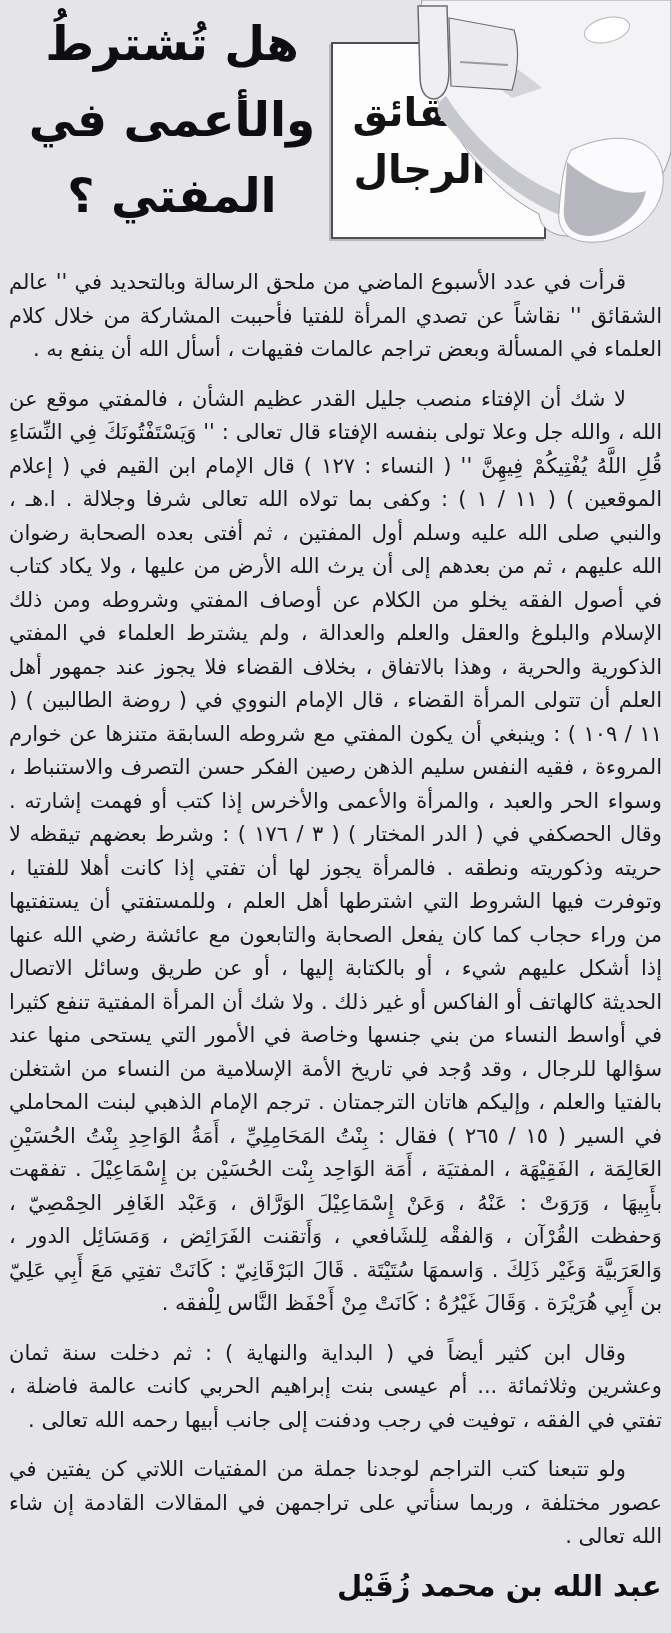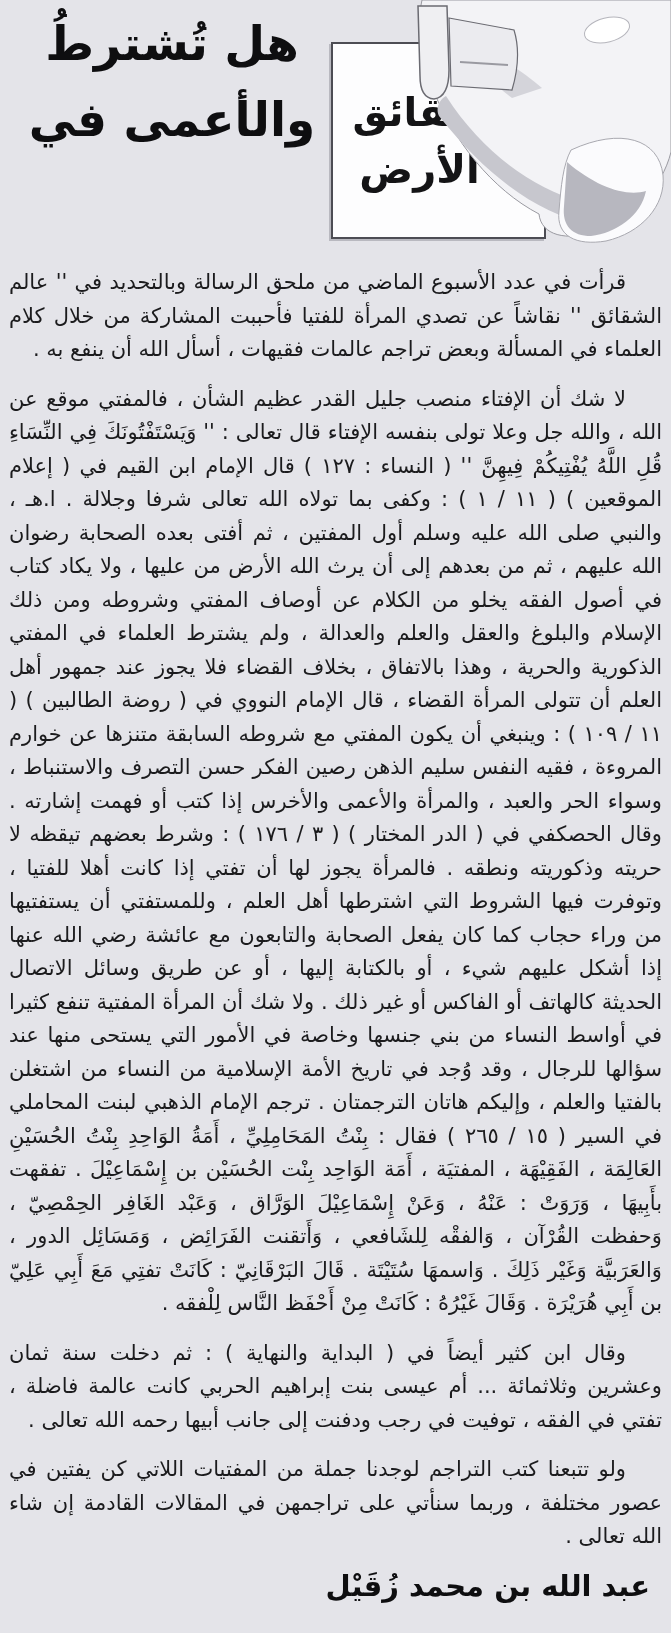--- a/index.html
+++ b/index.html
@@ -46,43 +46,44 @@
   .article{
     position:absolute;top:250px;right:9px;left:9px;
     direction:rtl;text-align:justify;
     font-size:21px;line-height:33.5px;
     color:#1b1b1d;
   }
   .article p{margin:16px 0 3px 0;text-indent:36px;}
 
   .signature{
     margin-top:16px;
-    margin-right:12px;
+    margin-right:0;
     padding-left:328px;
     direction:rtl;text-align:left;
     font-weight:bold;font-size:29px;color:#0e0e10;
     white-space:nowrap;
   }
 </style>
 </head>
 <body>
 
 <div class="page">
 
   <div class="header">
 
     <div class="headline">
       <div class="hl">هل تُشترطُ</div>
       <div class="hl">والأعمى في</div>
+      <div class="hl">المفتي ؟</div>
     </div>
 
     <div class="logo-card">
       <div class="logo-text">
         <div class="lg">شقائق</div>
-        <div class="lg">الأرض</div>
+        <div class="lg">الرجال</div>
       </div>
     </div>
 
     <svg class="hand" viewBox="0 0 281 246" xmlns="http://www.w3.org/2000/svg" aria-hidden="true">
 
       <path d="M 32 0 L 281 0 L 281 152 C 272 188 243 217 207 231
                C 176 242 151 235 149 214
                C 103 190 62 141 40 82 C 30 52 27 20 32 0 Z" fill="#f3f3f6" stroke="#9a9aa1" stroke-width="1"></path>
 
       <path d="M 56 96 C 92 152 142 188 192 202 C 206 207 210 217 199 223

